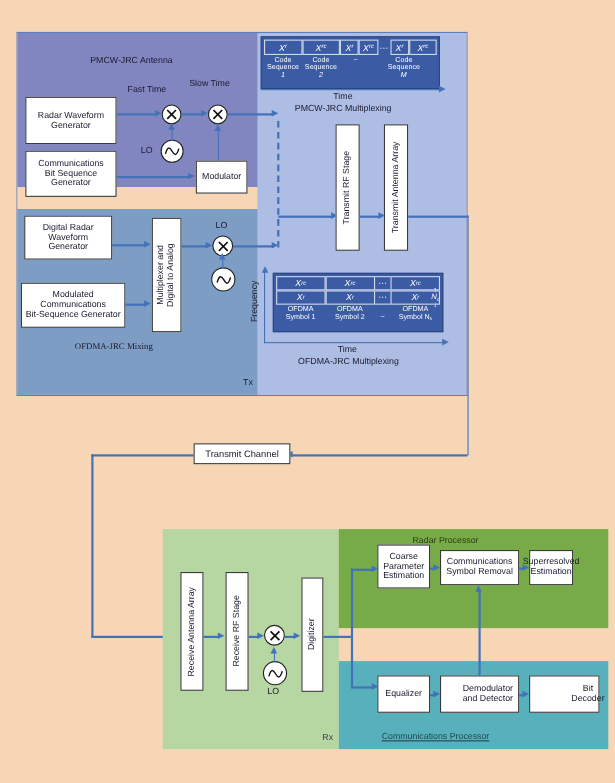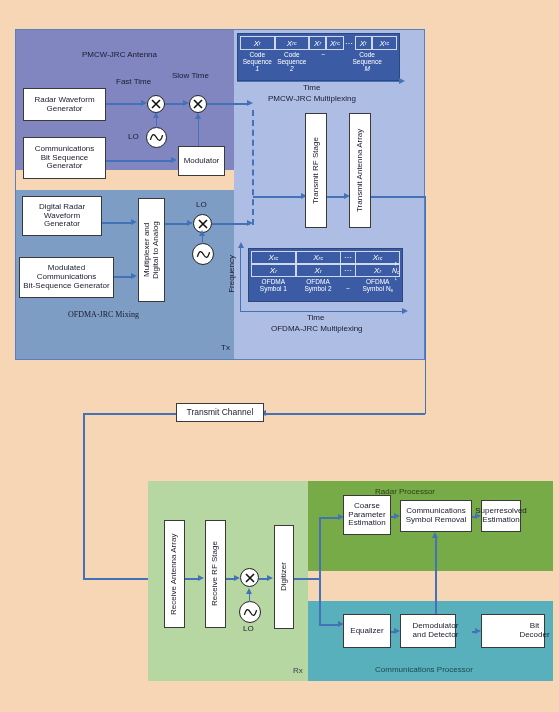--- a/index.html
+++ b/index.html
@@ -91,21 +91,21 @@
 <div class="region" style="left:16px;top:30px;width:218px;height:140px;background:#8186c0;"></div>
 
 <div class="region" style="left:16px;top:190px;width:218px;height:169px;background:#7e9dc4;"></div>
 
 <div class="region" style="left:16px;top:170px;width:218px;height:20px;background:#f7d6b5;"></div>
 
 <div class="tlabel" style="left:82px;top:50px;">PMCW-JRC Antenna</div>
 <div class="tlabel" style="left:68px;top:310px;font-family:Liberation Serif, serif;">OFDMA-JRC Mixing</div>
 <div class="tlabel" style="left:221px;top:343px;">Tx</div>
 
-<div class="box" style="left:23px;top:88px;width:83px;height:33px;">
+<div class="box" style="left:23px;top:88px;width:83px;height:43px;">
   <span>Radar Waveform<br>Generator</span>
 </div>
 <div class="box" style="left:23px;top:137px;width:83px;height:42px;">
   <span>Communications<br>Bit Sequence<br>Generator</span>
 </div>
 <div class="box" style="left:178px;top:146px;width:47px;height:30px;">
   <span>Modulator</span>
 </div>
 
 <div class="circ" style="left:147px;top:95px;width:18px;height:18px;">
@@ -293,21 +293,21 @@
 <div class="ln lv" style="left:83px;top:413px;width:1.6px;height:166px;"></div>
 <div class="ln lh" style="left:83px;top:578px;width:74px;"></div>
 <div class="arw arw-r" style="left:156px;top:575px;"></div>
 
 <div class="region" style="left:148px;top:481px;width:160px;height:200px;background:#b6d7a2;"></div>
 <div class="region" style="left:308px;top:481px;width:245px;height:90px;background:#76ab48;"></div>
 <div class="region" style="left:308px;top:601px;width:245px;height:80px;background:#57b0bb;"></div>
 <div class="region" style="left:308px;top:481px;width:24px;height:200px;background:#b6d7a2;opacity:0;"></div>
 
 <div class="tlabel" style="left:375px;top:487px;color:#2c3e16;">Radar Processor</div>
-<div class="tlabel" style="left:375px;top:665px;color:#1d4a51;">Communications Processor</div>
+<div class="tlabel" style="left:347px;top:665px;color:#1d4a51;text-decoration:underline;">Communications Processor</div>
 <div class="tlabel" style="left:293px;top:666px;color:#3b3b52;">Rx</div>
 
 <div class="box vert" style="left:164px;top:520px;width:21px;height:108px;">
   <span>Receive Antenna Array</span>
 </div>
 <div class="box vert" style="left:205px;top:520px;width:21px;height:108px;">
   <span>Receive RF Stage</span>
 </div>
 <div class="box vert" style="left:274px;top:525px;width:20px;height:104px;">
   <span>Digitizer</span>
@@ -352,21 +352,21 @@
 </div>
 
 <div class="ln lh" style="left:391px;top:516px;width:4px;"></div>
 <div class="arw arw-r" style="left:394px;top:513px;"></div>
 <div class="ln lh" style="left:472px;top:516px;width:4px;"></div>
 <div class="arw arw-r" style="left:475px;top:513px;"></div>
 
 <div class="box" style="left:343px;top:614px;width:48px;height:34px;">
   <span>Equalizer</span>
 </div>
-<div class="box" style="left:400px;top:614px;width:56px;height:34px;padding-left:16px;">
+<div class="box" style="left:400px;top:614px;width:72px;height:34px;padding-left:16px;">
   <span>Demodulator<br>and Detector</span>
 </div>
 <div class="box" style="left:481px;top:614px;width:64px;height:34px;padding-left:44px;">
   <span>Bit Decoder</span>
 </div>
 
 <div class="ln lh" style="left:391px;top:631px;width:4px;"></div>
 <div class="arw arw-r" style="left:394px;top:628px;"></div>
 <div class="ln lh" style="left:472px;top:631px;width:4px;"></div>
 <div class="arw arw-r" style="left:475px;top:628px;"></div>

